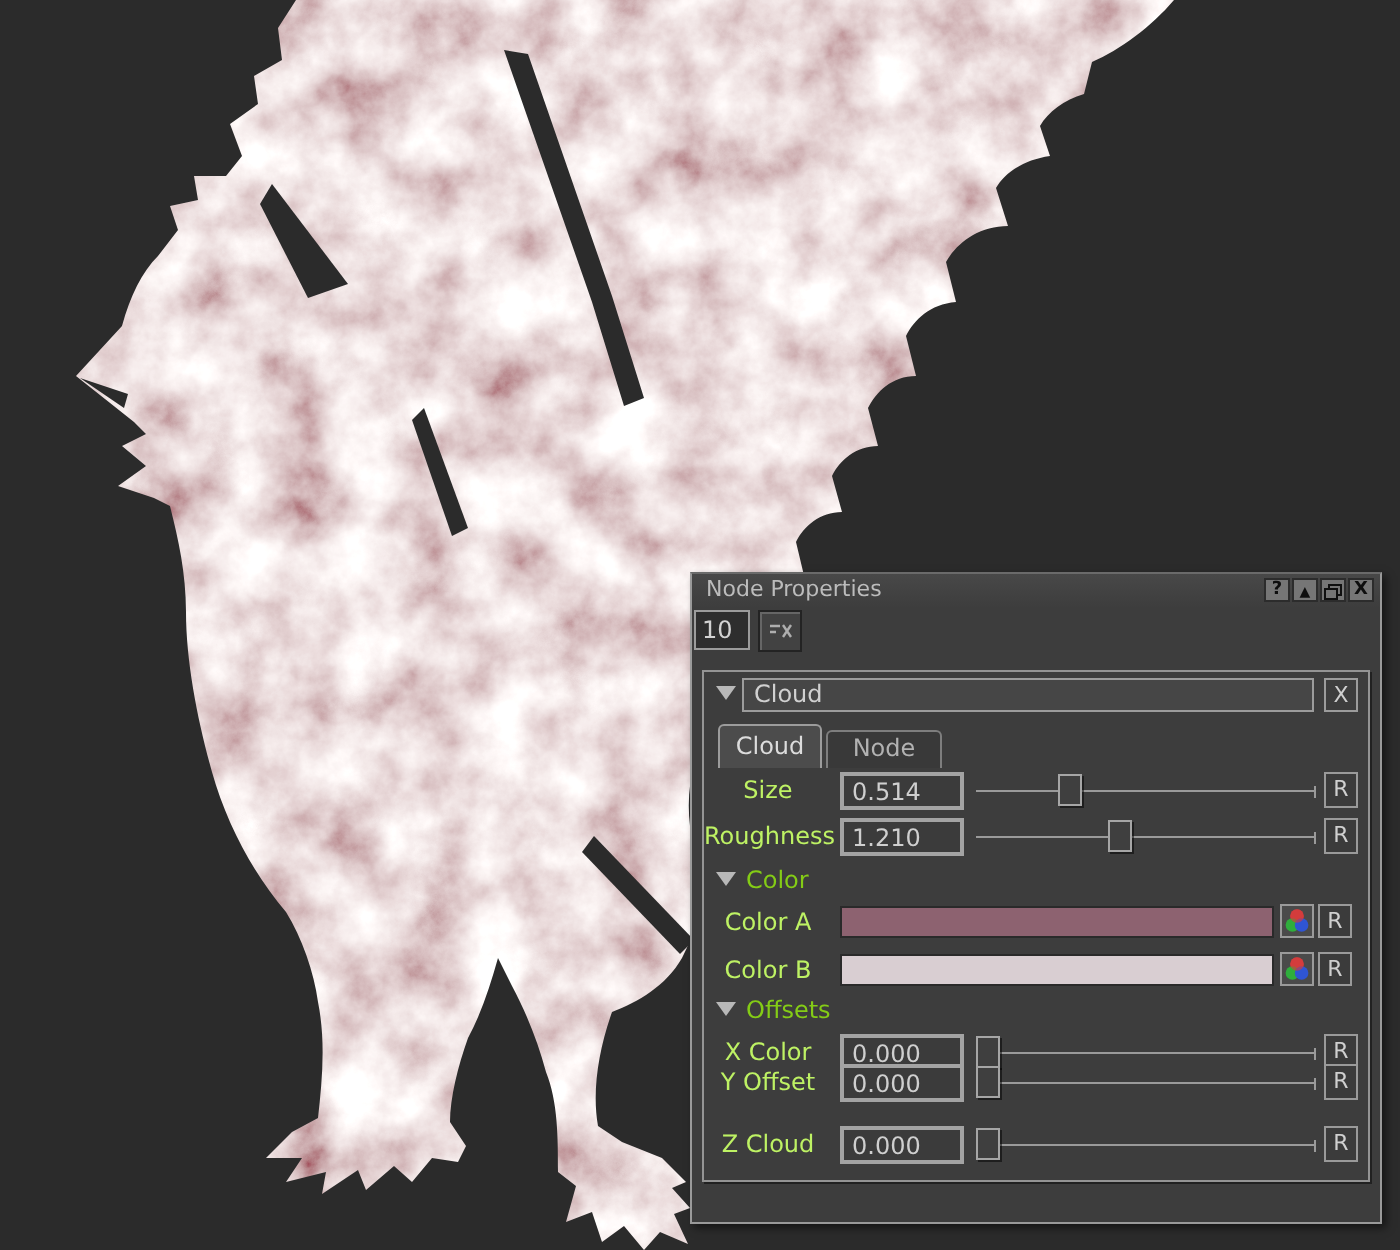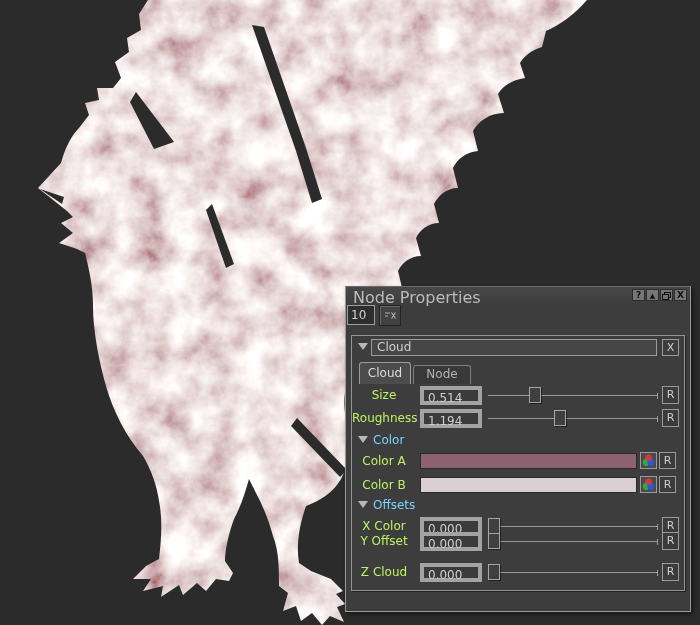--- a/index.html
+++ b/index.html
@@ -6,21 +6,21 @@
   .stage{position:relative;width:700px;height:625px;overflow:hidden;
          font-family:"DejaVu Sans","Liberation Sans",sans-serif;background:#2b2b2b;}
   .bird-svg{position:absolute;left:0;top:0;z-index:0;}
 
   
   .panel{position:absolute;left:345px;top:286px;width:344px;height:324px;z-index:5;
          background:#3d3d3d;border:1px solid #9a9a9a;border-top-color:#6a6a6a;
          box-shadow:2px 2px 4px rgba(0,0,0,.5);}
   .titlebar{position:absolute;left:0;top:0;right:0;height:17px;
             background:linear-gradient(#484848,#3d3d3d);}
-  .title-text{position:absolute;left:7px;top:1px;font-size:16px;color:#bcbcbc;white-space:nowrap;text-align:center;}
+  .title-text{position:absolute;left:7px;top:1px;font-size:11px;color:#bcbcbc;white-space:nowrap;text-align:center;}
   .winbtns{position:absolute;right:3px;top:2px;display:flex;gap:1px;}
   .winbtn{width:13px;height:12px;background:#767676;border:1px solid #2c2c2c;box-sizing:border-box;
           color:#0e0e0e;font-size:9px;font-weight:bold;line-height:10px;text-align:center;cursor:default;}
   .winbtn svg{display:block;margin:2px auto 0;}
 
   .id-input{position:absolute;left:1px;top:18px;width:28px;height:20px;box-sizing:border-box;
             background:#2e2e2e;border:1px solid #9c9c9c;color:#d2d2d2;font-size:12px;
             line-height:18px;padding-left:3px;}
   .kb-btn{position:absolute;left:33px;top:18px;width:22px;height:21px;box-sizing:border-box;
           background:#424242;border:1px solid #232323;box-shadow:inset 1px 1px 0 #666;}
@@ -42,34 +42,34 @@
   .tab{position:absolute;box-sizing:border-box;text-align:center;font-size:12px;
        border:1px solid #9c9c9c;border-bottom:none;border-radius:3px 3px 0 0;}
   .tab-active{left:7px;top:26px;width:52px;height:22px;background:#4c4c4c;color:#dcdcdc;line-height:20px;z-index:2;}
   .tab-inactive{left:61px;top:29px;width:58px;height:19px;background:#393939;color:#b2b2b2;line-height:17px;border-color:#7e7e7e;}
 
   
   .row{position:absolute;left:0;width:100%;height:19px;}
   .rlabel{position:absolute;left:0px;top:2px;width:64px;text-align:center;
           font-size:12px;color:#bef264;white-space:nowrap;}
   .vinput{position:absolute;left:68px;top:0;width:62px;height:19px;box-sizing:border-box;
-          background:#3b3b3b;border:4px solid #a3a3a3;color:#cfcfcf;font-size:12px;
+          background:#3b3b3b;border:2px solid #a3a3a3;color:#cfcfcf;font-size:12px;
           line-height:17px;padding-left:4px;}
   .slider{position:absolute;left:136px;top:0;width:170px;height:19px;}
   .track{position:absolute;left:0;right:1px;top:9px;height:1px;background:#9a9a9a;}
   .endtick{position:absolute;right:0;top:7px;width:1px;height:6px;background:#9a9a9a;}
   .handle{position:absolute;top:1px;width:12px;height:16px;box-sizing:border-box;
           background:#3f3f3f;border:1px solid #a6a6a6;box-shadow:1px 1px 0 rgba(0,0,0,.5);}
   .rbtn{position:absolute;left:310px;top:0;width:17px;height:18px;box-sizing:border-box;
         background:#3b3b3b;border:1px solid #9a9a9a;color:#cfcfcf;font-size:11px;
         line-height:16px;text-align:center;}
 
   .sect{position:absolute;left:0;height:16px;}
   .sect .tri{position:absolute;left:6px;top:3px;}
-  .sect-label{position:absolute;left:21px;top:0;font-size:12px;color:#7dd3fc;}
+  .sect-label{position:absolute;left:21px;top:0;font-size:12px;color:#84cc16;}
 
   .swatch{position:absolute;left:68px;top:1px;width:217px;height:16px;box-sizing:border-box;
           border:1px solid #2a2a2a;}
   .picker-btn{position:absolute;left:288px;top:0;width:17px;height:17px;box-sizing:border-box;
               background:#4a4a4a;border:1px solid #9a9a9a;}
   .picker-btn svg{display:block;margin:1px auto 0;}
   .crbtn{left:307px;width:17px;height:17px;line-height:15px;}
 </style>
 </head>
 <body>
@@ -141,21 +141,21 @@
         <span class="slider">
           <span class="track"></span>
           <span class="endtick"></span>
           <span class="handle" style="left: 41px;"></span>
         </span>
         <span class="rbtn">R</span>
       </div>
 
       <div class="row" style="top:73px">
         <span class="rlabel">Roughness</span>
-        <span class="vinput">1.194</span>
+        <span class="vinput">1.210</span>
         <span class="slider">
           <span class="track"></span>
           <span class="endtick"></span>
           <span class="handle" style="left: 66px;"></span>
         </span>
         <span class="rbtn">R</span>
       </div>
 
       <div class="sect" style="top:97px">
         <span class="tri"></span>

